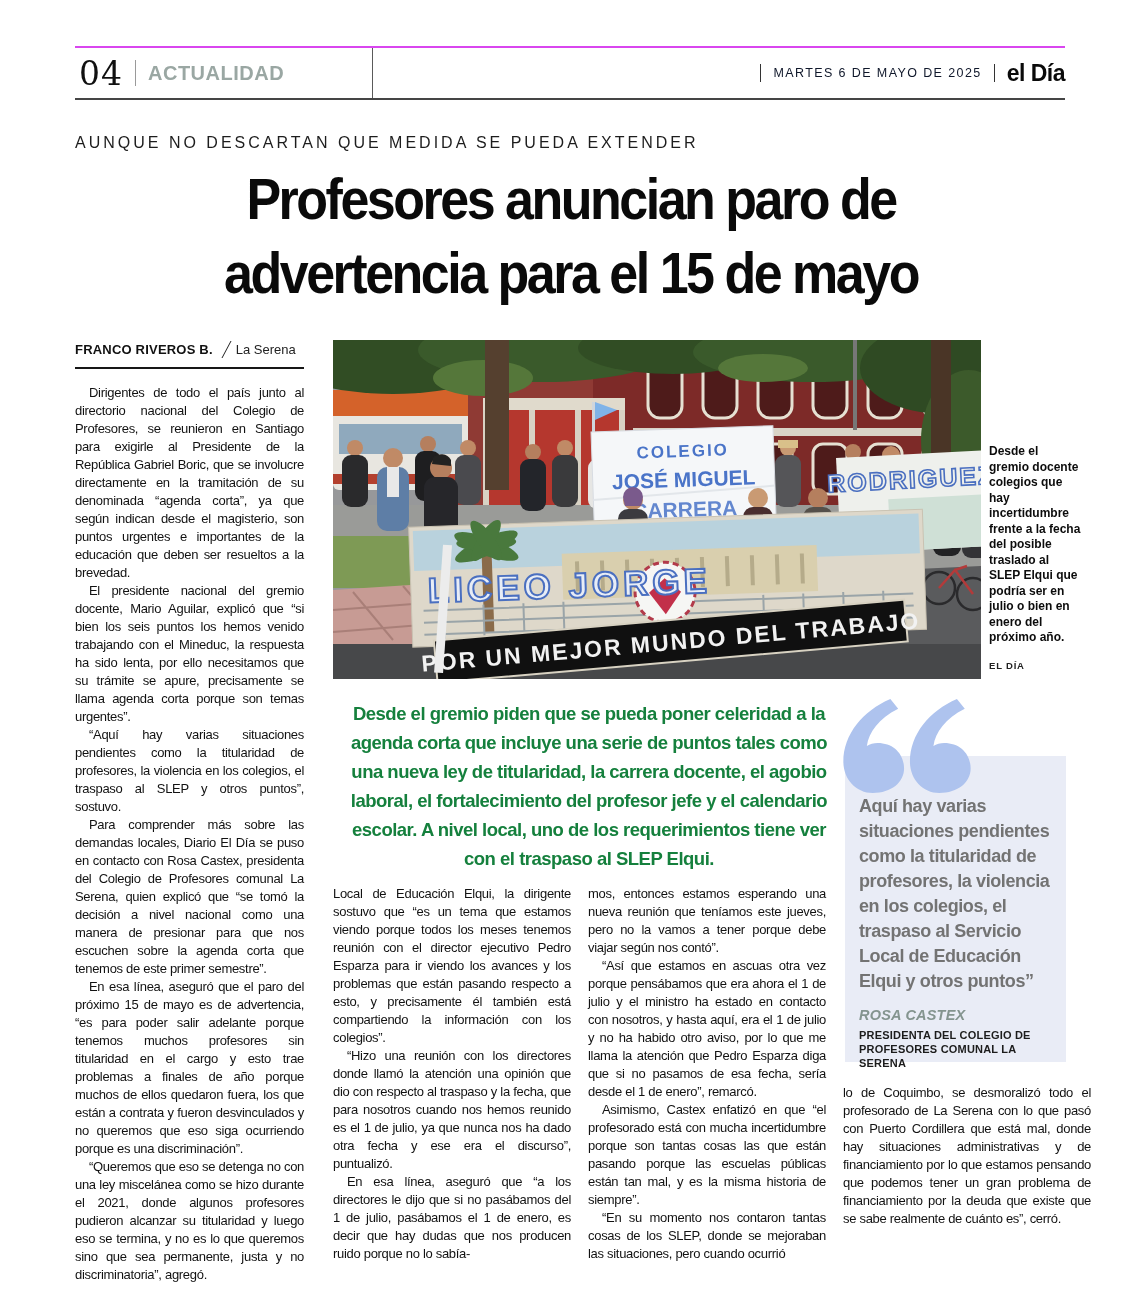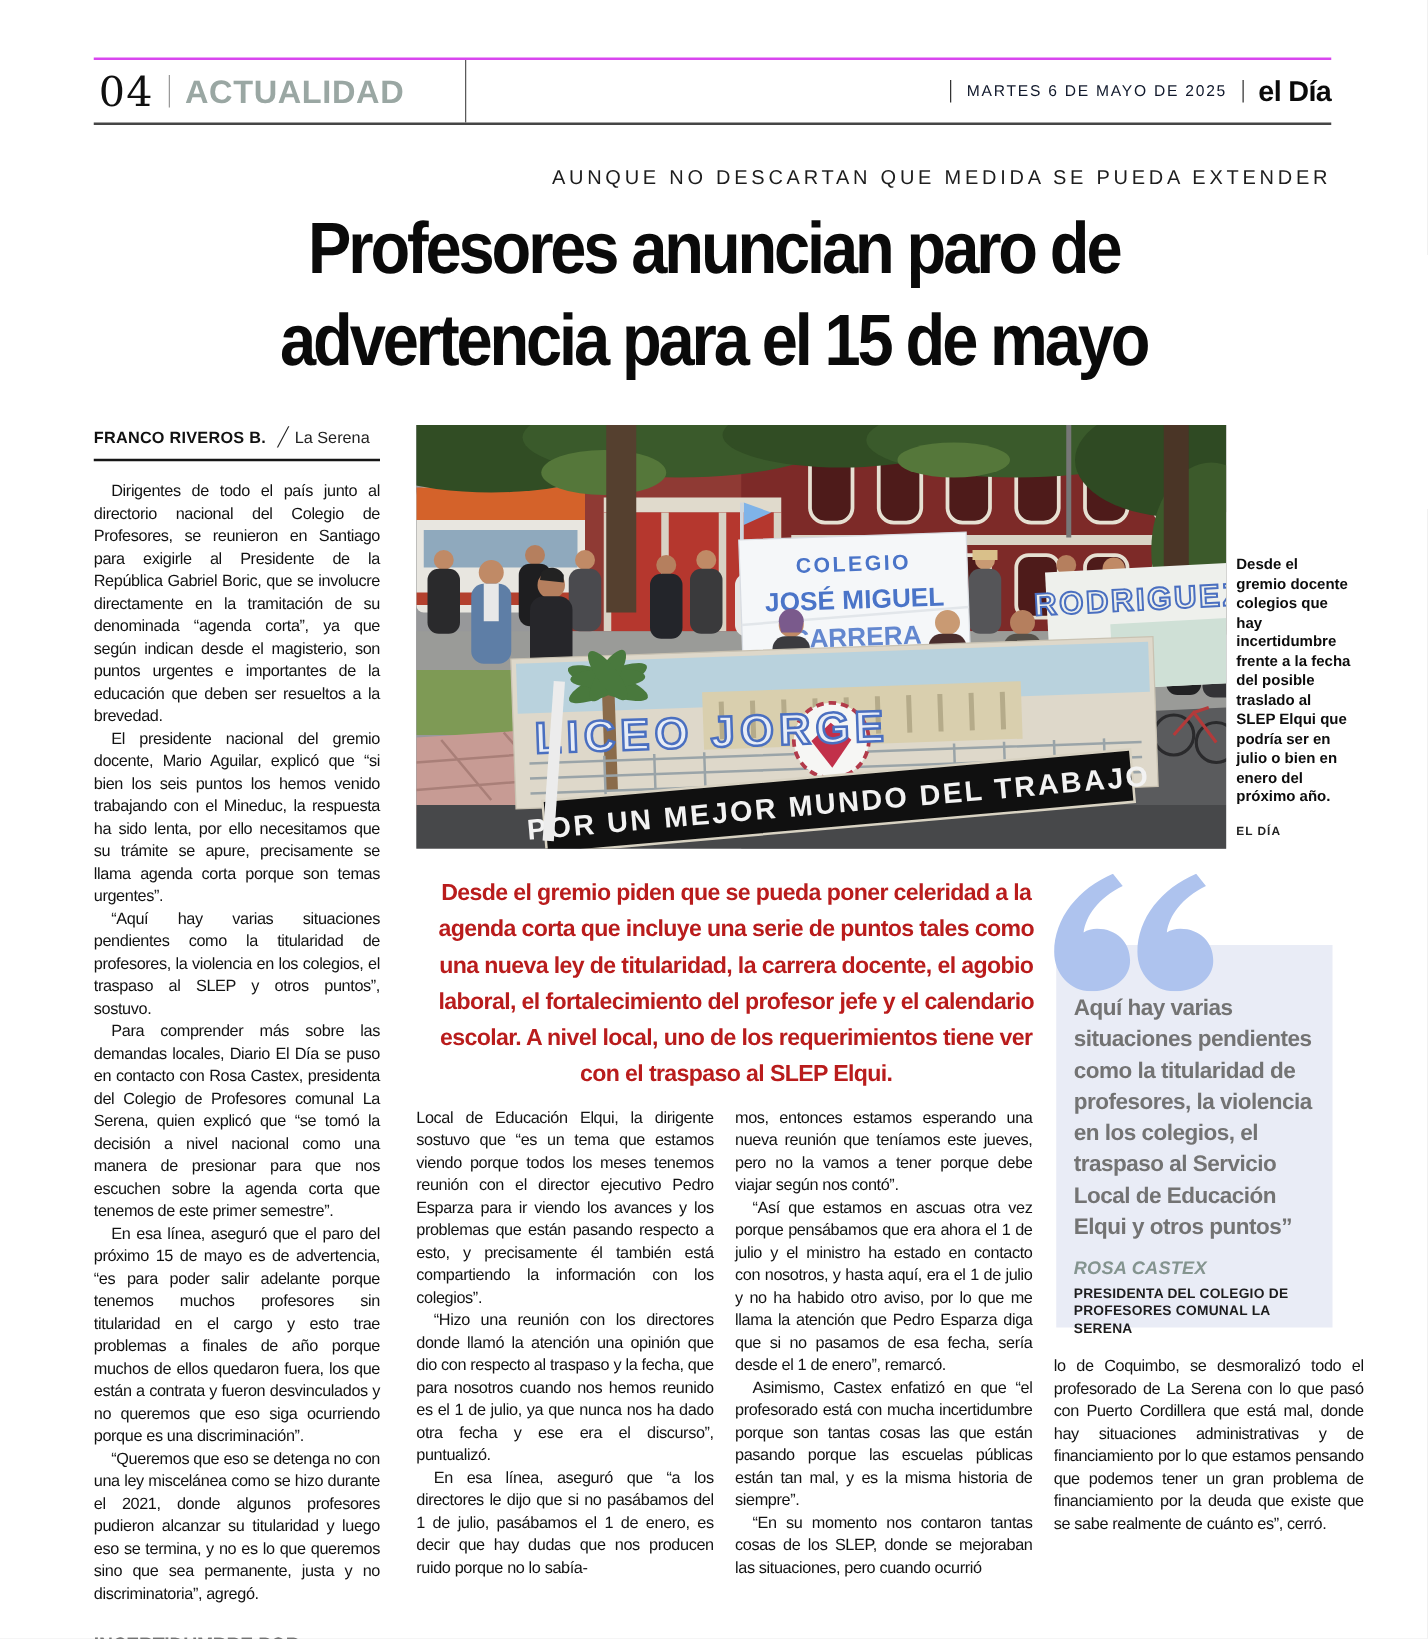--- a/index.html
+++ b/index.html
@@ -8,27 +8,27 @@
   .page{ position:relative; width:1142px; height:1311px; background:#ffffff; margin:0 auto; overflow:hidden; color:#111; }
 
   
   .masthead{ position:absolute; left:75px; top:46px; width:990px; height:54px;
     border-top:2px solid #d946ef; border-bottom:2px solid #454545;
     display:flex; align-items:center; }
   .masthead .vdiv{ position:absolute; left:297px; top:0; bottom:0; width:1px; background:#5a5a5a; }
   .pagenum{ font-family:"DejaVu Serif", serif; font-size:33px; color:#101010; margin-left:4px; letter-spacing:1px; }
   .sep{ width:1px; height:26px; background:#9a9a9a; margin:0 12px; }
   .sep.small{ height:18px; background:#333; }
-  .section-title{ font-size:26px; font-weight:bold; letter-spacing:0.5px; color:#9aa7a3; }
+  .section-title{ font-size:20px; font-weight:bold; letter-spacing:0.5px; color:#9aa7a3; }
   .mast-right{ margin-left:auto; display:flex; align-items:center; }
   .issue-date{ font-size:12.5px; letter-spacing:1.4px; color:#0f172a; }
   .brand{ font-size:23px; font-weight:bold; letter-spacing:-0.5px; color:#0a0a0a; }
 
   
-  .kicker{ position:absolute; left:75px; top:134px; width:990px; text-align:right;
+  .kicker{ position:absolute; left:75px; top:134px; width:990px; text-align:left;
     font-size:16px; letter-spacing:3px; color:#1d1d1d; }
   .headline{ position:absolute; left:171px; top:162px; width:800px; text-align:center;
     font-size:52px; line-height:66px; font-weight:bold; letter-spacing:-2.5px; color:#0a0a0a;
     transform:scale(1,1.12); transform-origin:top center; }
 
   
   .byline{ position:absolute; left:75px; top:341px; width:229px; border-bottom:2px solid #161616;
     padding-bottom:9px; display:flex; align-items:center; font-size:13px; }
   .byline .author{ font-weight:bold; letter-spacing:0.2px; }
   .byline .slash{ width:10px; height:17px; border-right:1.5px solid #222; transform:skewX(-28deg); margin:0 9px 0 4px; }
@@ -49,21 +49,21 @@
   
   .photo{ position:absolute; left:333px; top:340px; width:648px; height:339px; overflow:hidden; background:#8a8b8d; }
   .photo svg{ display:block; width:100%; height:100%; }
   .caption{ position:absolute; left:989px; top:444px; width:92px;
     font-weight:bold; font-size:12px; line-height:15.5px; color:#0c0c0c; text-align:left; }
   .credit{ position:absolute; left:989px; top:660px; font-size:9.5px; font-weight:bold;
     letter-spacing:0.8px; color:#222; }
 
   
   .standfirst{ position:absolute; left:343px; top:699px; width:492px; text-align:center;
-    font-weight:bold; font-size:18.5px; line-height:29px; letter-spacing:-0.5px; color:#b91c1c; }
+    font-weight:bold; font-size:18.5px; line-height:29px; letter-spacing:-0.5px; color:#15803d; }
 
   
   .quote-box{ position:absolute; left:845px; top:756px; width:221px; height:306px;
     background:#e9ecf6; padding:38px 10px 0 14px; }
   .quote-text{ font-weight:bold; font-size:18px; line-height:25px; letter-spacing:-0.4px; color:#737373; }
   .quote-name{ margin-top:13px; font-weight:bold; font-size:14.5px; letter-spacing:0.2px; color:#84948f;font-style:italic; }
   .quote-title{ margin-top:5px; font-size:11px; line-height:14px; letter-spacing:0.2px; color:#1c1c1c; font-weight:bold; }
   .quote-mark{ position:absolute; left:843px; top:699px; width:128px; height:94px; }
 </style>
 </head>

